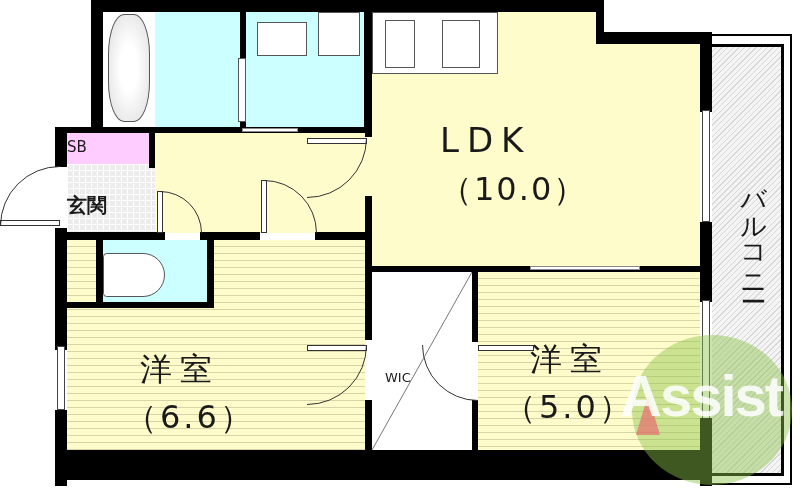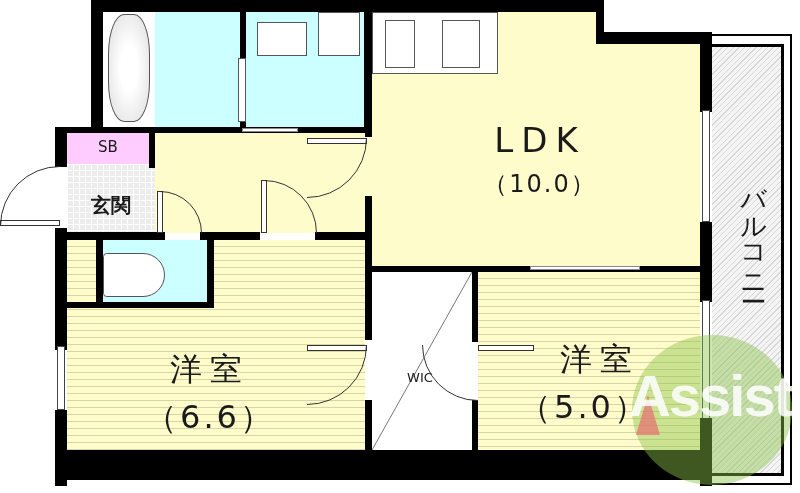--- a/index.html
+++ b/index.html
@@ -9,21 +9,21 @@
   .room { position:absolute; box-sizing:border-box; }
   .yellow { background:#fffccc; }
   .yellow-lined { background:#fffccc; background-image:repeating-linear-gradient(to bottom, #fffccc 0px, #fffccc 6px, #d8d4a8 6px, #d8d4a8 7px); }
   .cyan { background:#ccffff; }
   .pink { background:#ffccff; }
   .tile { background-color:#ececec; background-image:
       linear-gradient(#ffffff 1px, transparent 1px),
       linear-gradient(90deg, #ffffff 1px, transparent 1px);
       background-size:6px 6px; }
   .hatch { background:#f4f4f4; background-image:repeating-linear-gradient(135deg, #f4f4f4 0px, #f4f4f4 3px, #d8d8d8 3px, #d8d8d8 4px); }
-  .label { position:absolute; color:#1a1a1a; text-align:center; white-space:nowrap; }
+  .label { position:absolute; color:#1a1a1a; white-space:nowrap; }
   .big { font-size:34px; letter-spacing:8px; }
   .door-leaf { position:absolute; background:#fff; border:1px solid #333; box-sizing:border-box; }
   .arc { position:absolute; border:1px solid #333; box-sizing:border-box; }
   .window { position:absolute; background:#fff; border:1px solid #444; box-sizing:border-box; }
   .fixture { position:absolute; background:#fff; border:1px solid #555; box-sizing:border-box; }
   .wm { position:absolute; pointer-events:none; }
 </style>
 </head>
 <body>
 
@@ -119,21 +119,21 @@
 <div class="arc" style="left:422px;top:289px;width:112px;height:112px;border-radius:50%;clip-path:inset(56px 56px 0 0);"></div>
 <div class="abs" style="left:530px;top:266px;width:110px;height:4px;background:#fff;border:1px solid #888;"></div>
 
 <svg class="abs" width="100" height="178" style="left:372px;top:272px;">
   <line x1="100" y1="0" x2="0" y2="178" stroke="#777" stroke-width="1"></line>
 </svg>
 
 <div class="label" style="left:67px;top:138px;width:82px;font-size:15px;">SB</div>
 <div class="label" style="left:67px;top:192px;width:88px;font-size:20px;font-weight:bold;">玄関</div>
 <div class="label big" style="left:440px;top:120px;width:200px;font-size:34px;">LDK</div>
-<div class="label big" style="left:440px;top:168px;width:200px;font-size:24px;letter-spacing:2px;">（10.0）</div>
+<div class="label big" style="left:440px;top:168px;width:200px;font-size:32px;letter-spacing:2px;">（10.0）</div>
 <div class="label big" style="left:140px;top:348px;width:140px;font-size:32px;">洋室</div>
 <div class="label big" style="left:125px;top:396px;width:170px;font-size:32px;letter-spacing:3px;">（6.6）</div>
 <div class="label" style="left:385px;top:370px;width:70px;font-size:13px;">WIC</div>
 <div class="label big" style="left:530px;top:338px;width:140px;font-size:32px;">洋室</div>
 <div class="label big" style="left:504px;top:386px;width:160px;font-size:32px;letter-spacing:3px;">（5.0）</div>
 <div class="label" style="left:736px;top:170px;width:36px;font-size:26px;writing-mode:vertical-rl;text-orientation:upright;line-height:36px;">バルコニー</div>
 
 <div class="wm" style="left:632px;top:335px;width:160px;height:150px;border-radius:50%;background:rgba(139,195,74,0.45);"></div>
 <div class="wm" style="left:636px;top:395px;width:0;height:0;border-left:12px solid transparent;border-right:12px solid transparent;border-bottom:40px solid rgba(229,115,115,0.75);"></div>
 <div class="wm label" style="left:620px;top:362px;width:180px;font-size:58px;font-weight:bold;color:rgba(255,255,255,0.85);letter-spacing:-2px;font-family:'Liberation Sans',sans-serif;">Assist</div>

